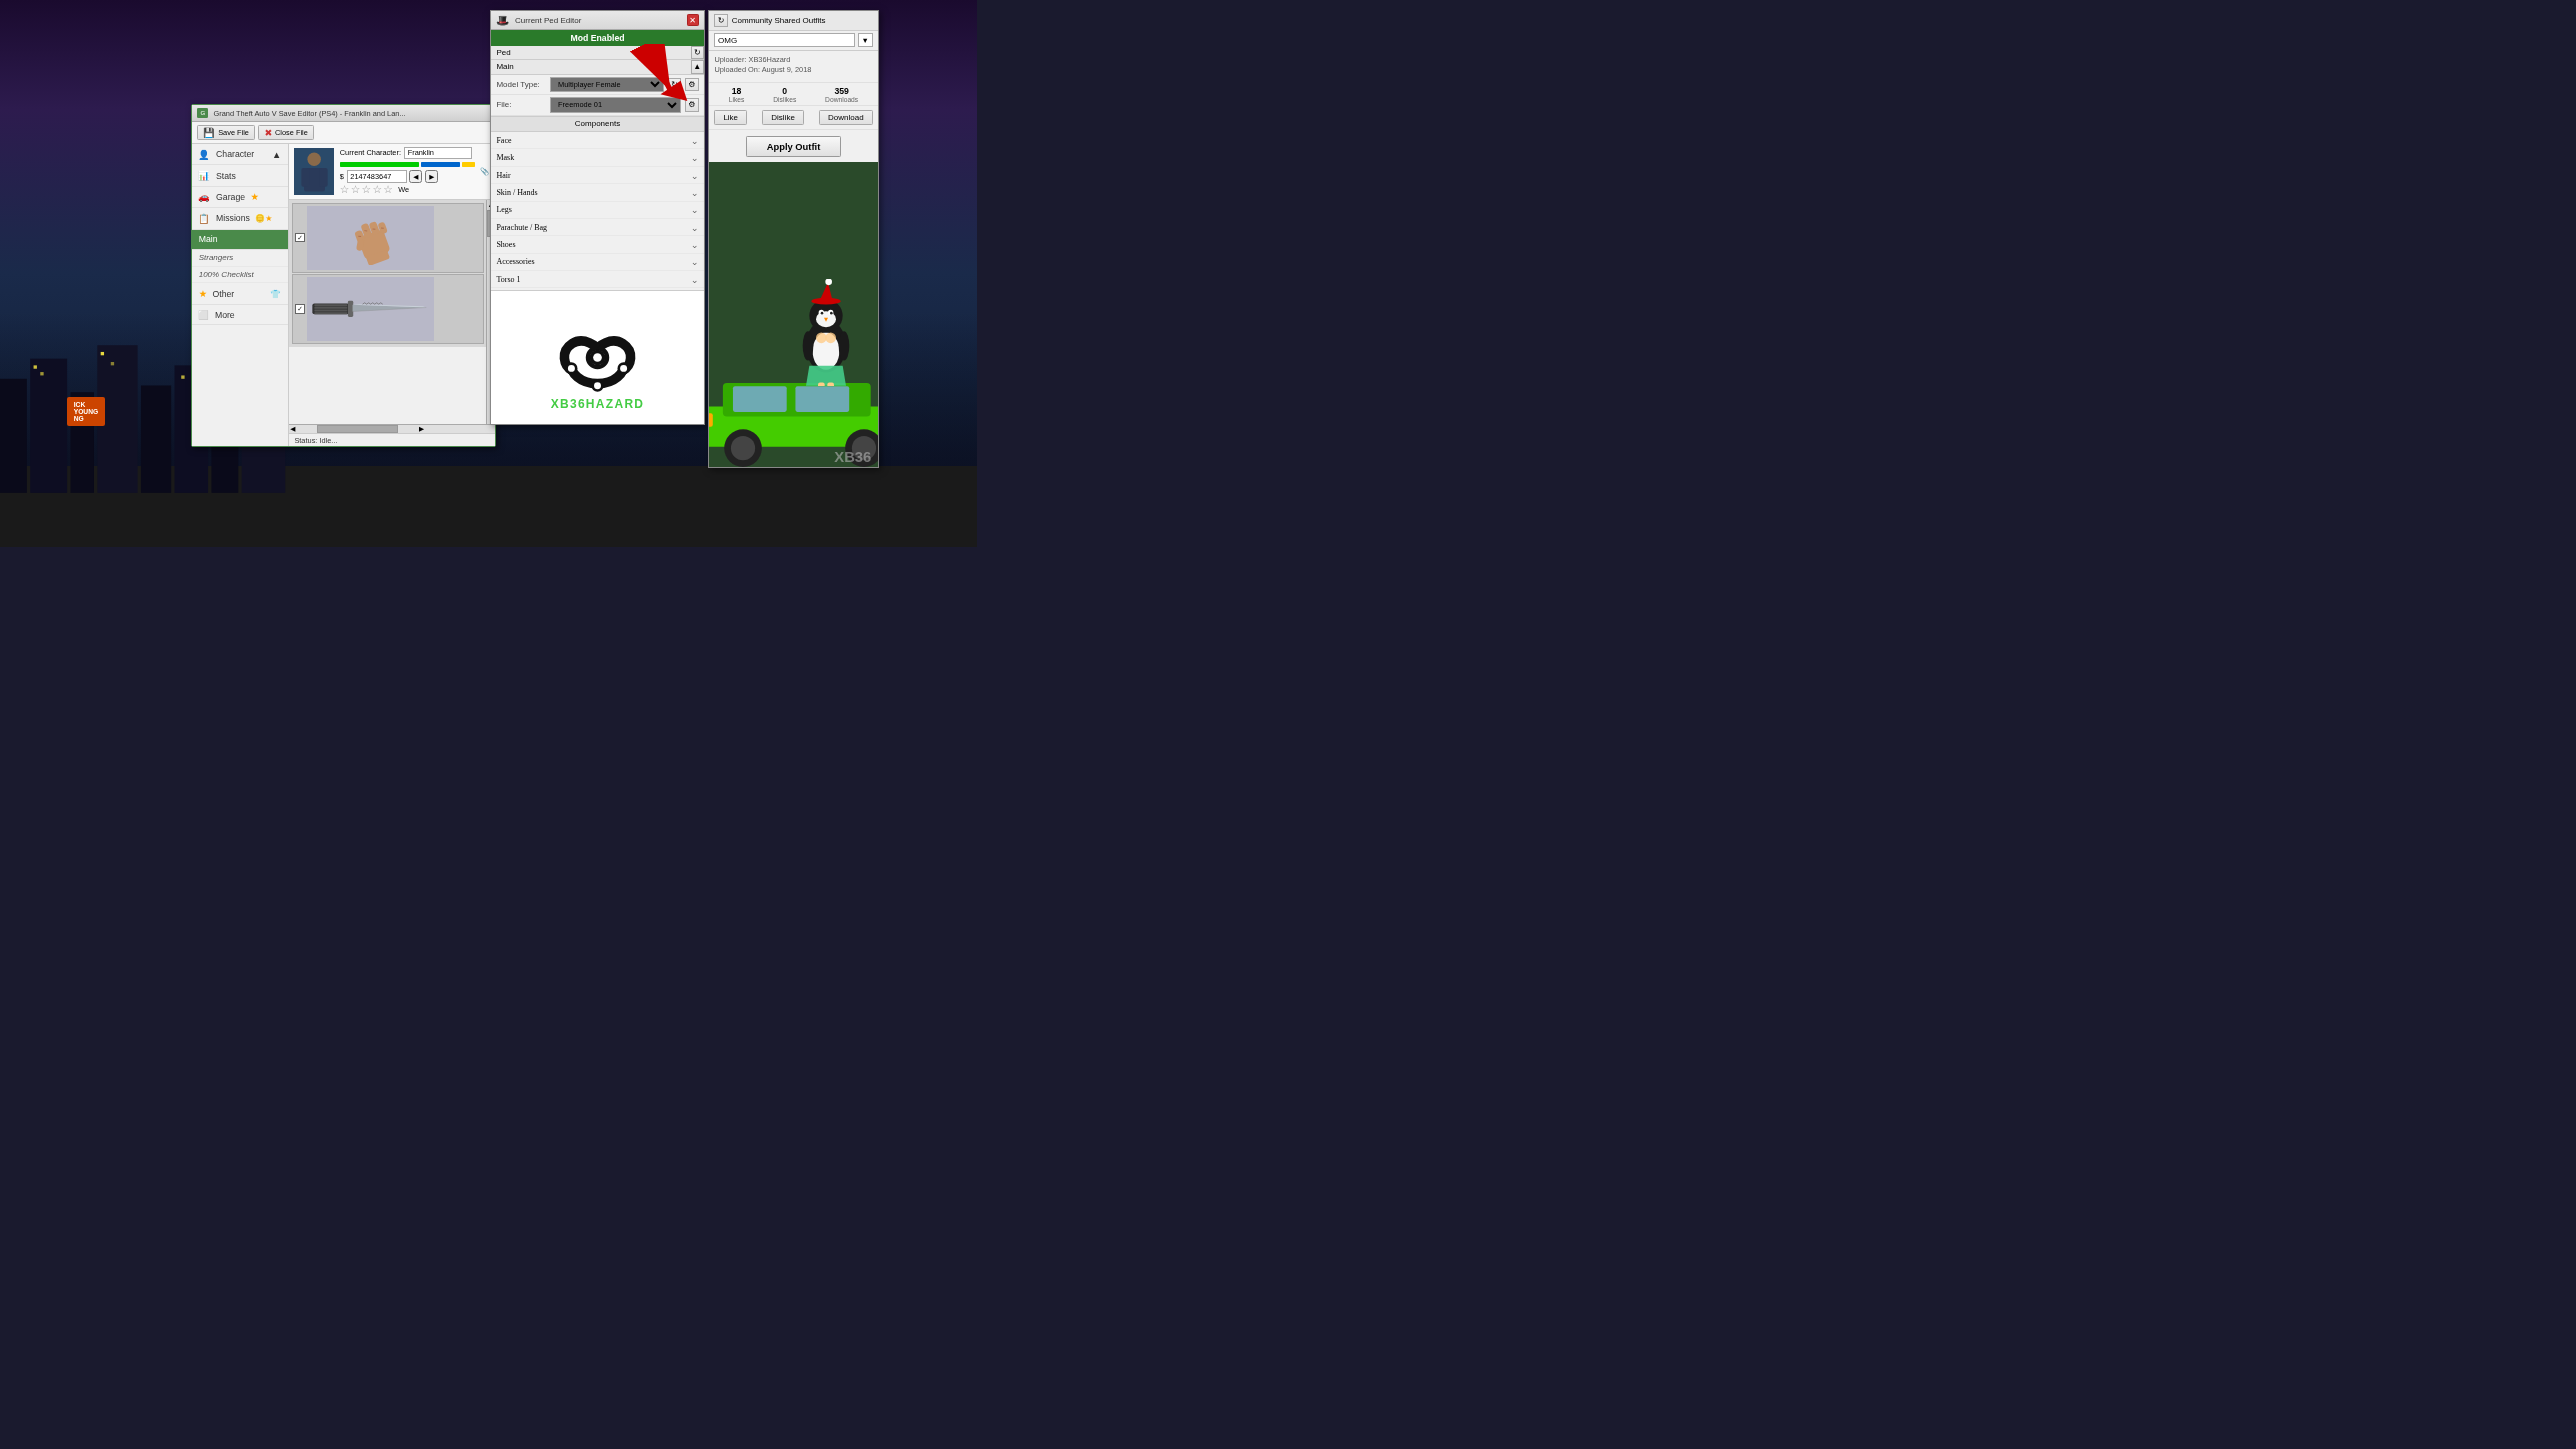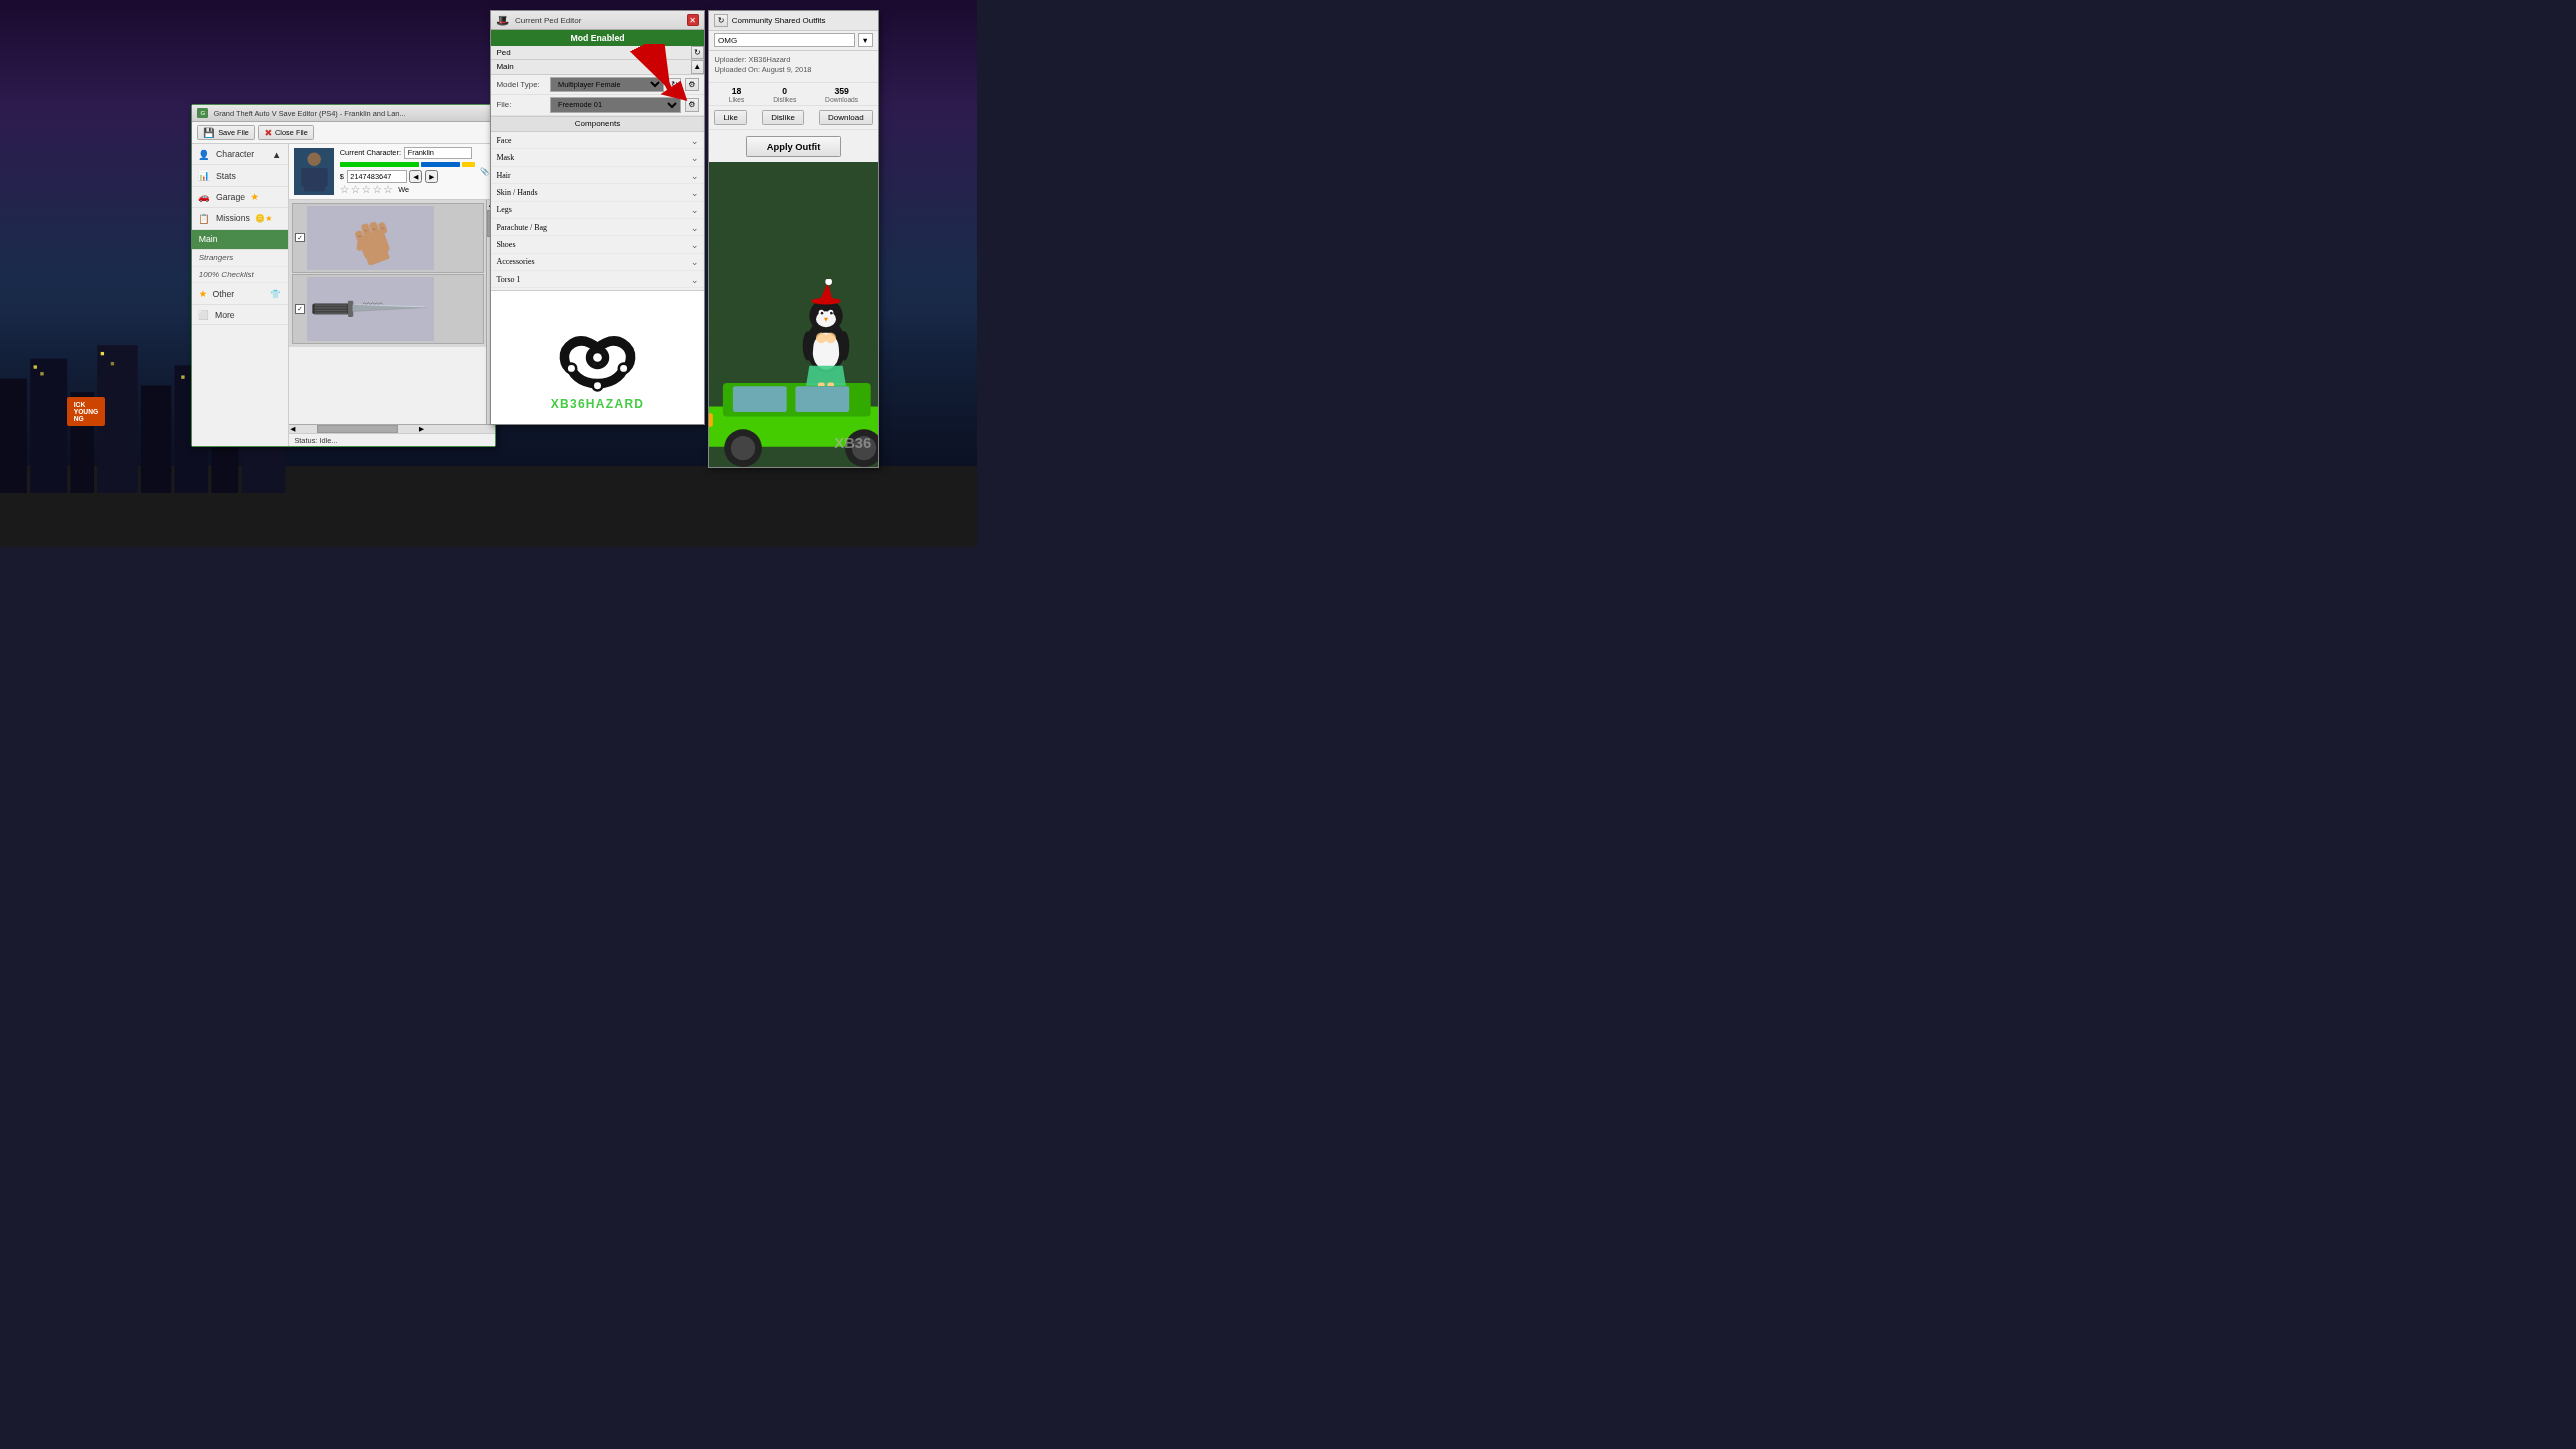--- a/index.html
+++ b/index.html
@@ -948,18 +948,18 @@
       <rect x="33" y="155" width="10" height="20" rx="3" fill="#ffcc88"></rect>
       <rect x="47" y="155" width="10" height="20" rx="3" fill="#ffcc88"></rect>
 
       <circle cx="38" cy="88" r="8" fill="#ffcc88" opacity="0.8"></circle>
       <circle cx="52" cy="88" r="8" fill="#ffcc88" opacity="0.8"></circle>
 
       <ellipse cx="18" cy="100" rx="8" ry="22" fill="#1a1a1a"></ellipse>
       <ellipse cx="72" cy="100" rx="8" ry="22" fill="#1a1a1a"></ellipse>
     </svg>
 
-    <div style="position:absolute;bottom:16px;right:6.7px;color:rgba(180,180,180,0.6);font-size:14.8px;font-weight:bold;font-family:Arial;text-align:right;">
+    <div style="position:absolute;bottom:2px;right:6.7px;color:rgba(180,180,180,0.6);font-size:14.8px;font-weight:bold;font-family:Arial;text-align:right;">
       XB36
     </div>
   </div>
 </div>
 
 
 </body></html>

